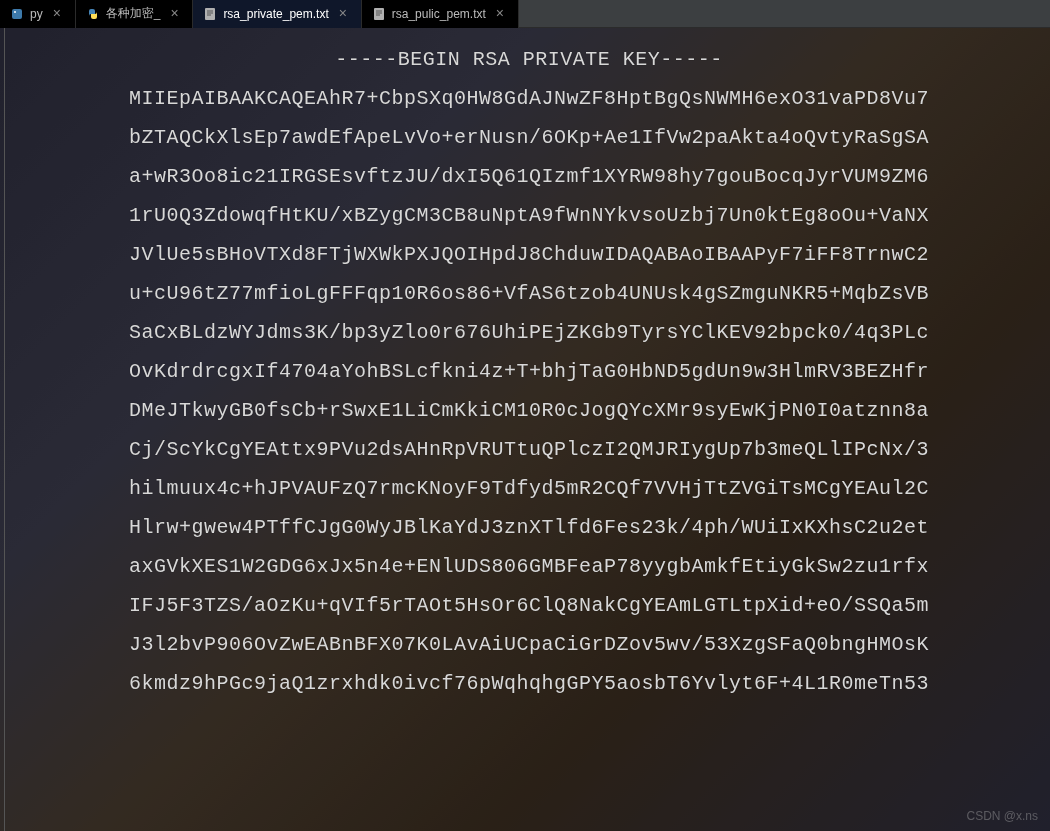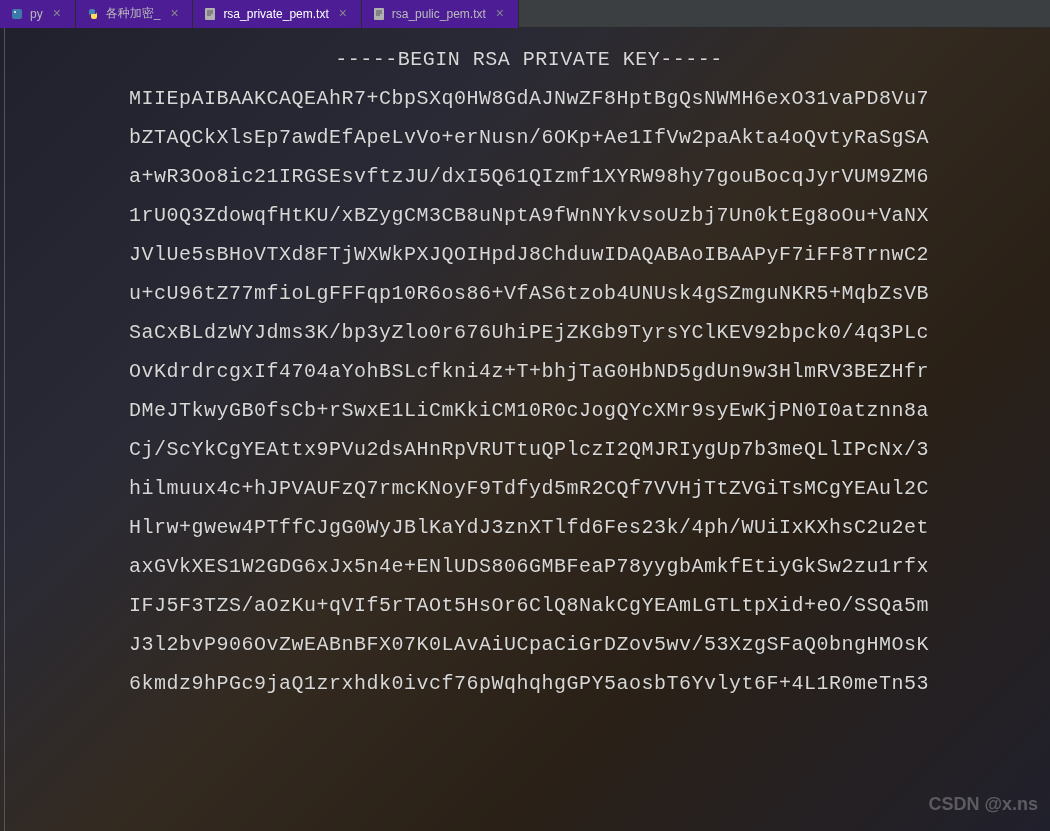--- a/index.html
+++ b/index.html
@@ -23,27 +23,27 @@
       border-bottom: 1px solid #2b2b2b;
     }
     .tab {
       height: 28px;
       padding: 0 10px;
       display: flex;
       align-items: center;
       gap: 6px;
       font-size: 12px;
       color: #bbbbbb;
-      background: #4c1d95;
+      background: #000000;
       border-right: 1px solid #2b2b2b;
       cursor: pointer;
       font-family: Arial, sans-serif;
     }
     .tab.active {
-      background: #4c1d95;
+      background: #0f172a;
       color: #ffffff;
       justify-content: space-between;
     }
     .tab-icon {
       width: 14px;
       height: 14px;
       display: flex;
       align-items: center;
       justify-content: center;
     }
@@ -83,26 +83,25 @@
       color: #d8d8d8;
       line-height: 1.95;
       letter-spacing: 0.5px;
       white-space: pre;
       font-weight: 400;
       text-shadow: 0 0 1px rgba(0,0,0,0.5);
       text-align: center;
     }
     .watermark {
       position: absolute;
-      bottom: 16px;
+      bottom: 8px;
       right: 12px;
-      font-size: 18px;
+      font-size: 12px;
       color: rgba(180, 180, 180, 0.4);
       font-family: Arial, sans-serif;
-      font-weight: bold;
     }
   </style>
 </head>
 <body>
 
 <div class="tab-bar">
   <div class="tab">
     <span class="tab-icon python">
       <svg width="14" height="14" viewBox="0 0 14 14">
           <rect x="2" y="2" width="10" height="10" fill="#3d7aab" rx="2"></rect>

